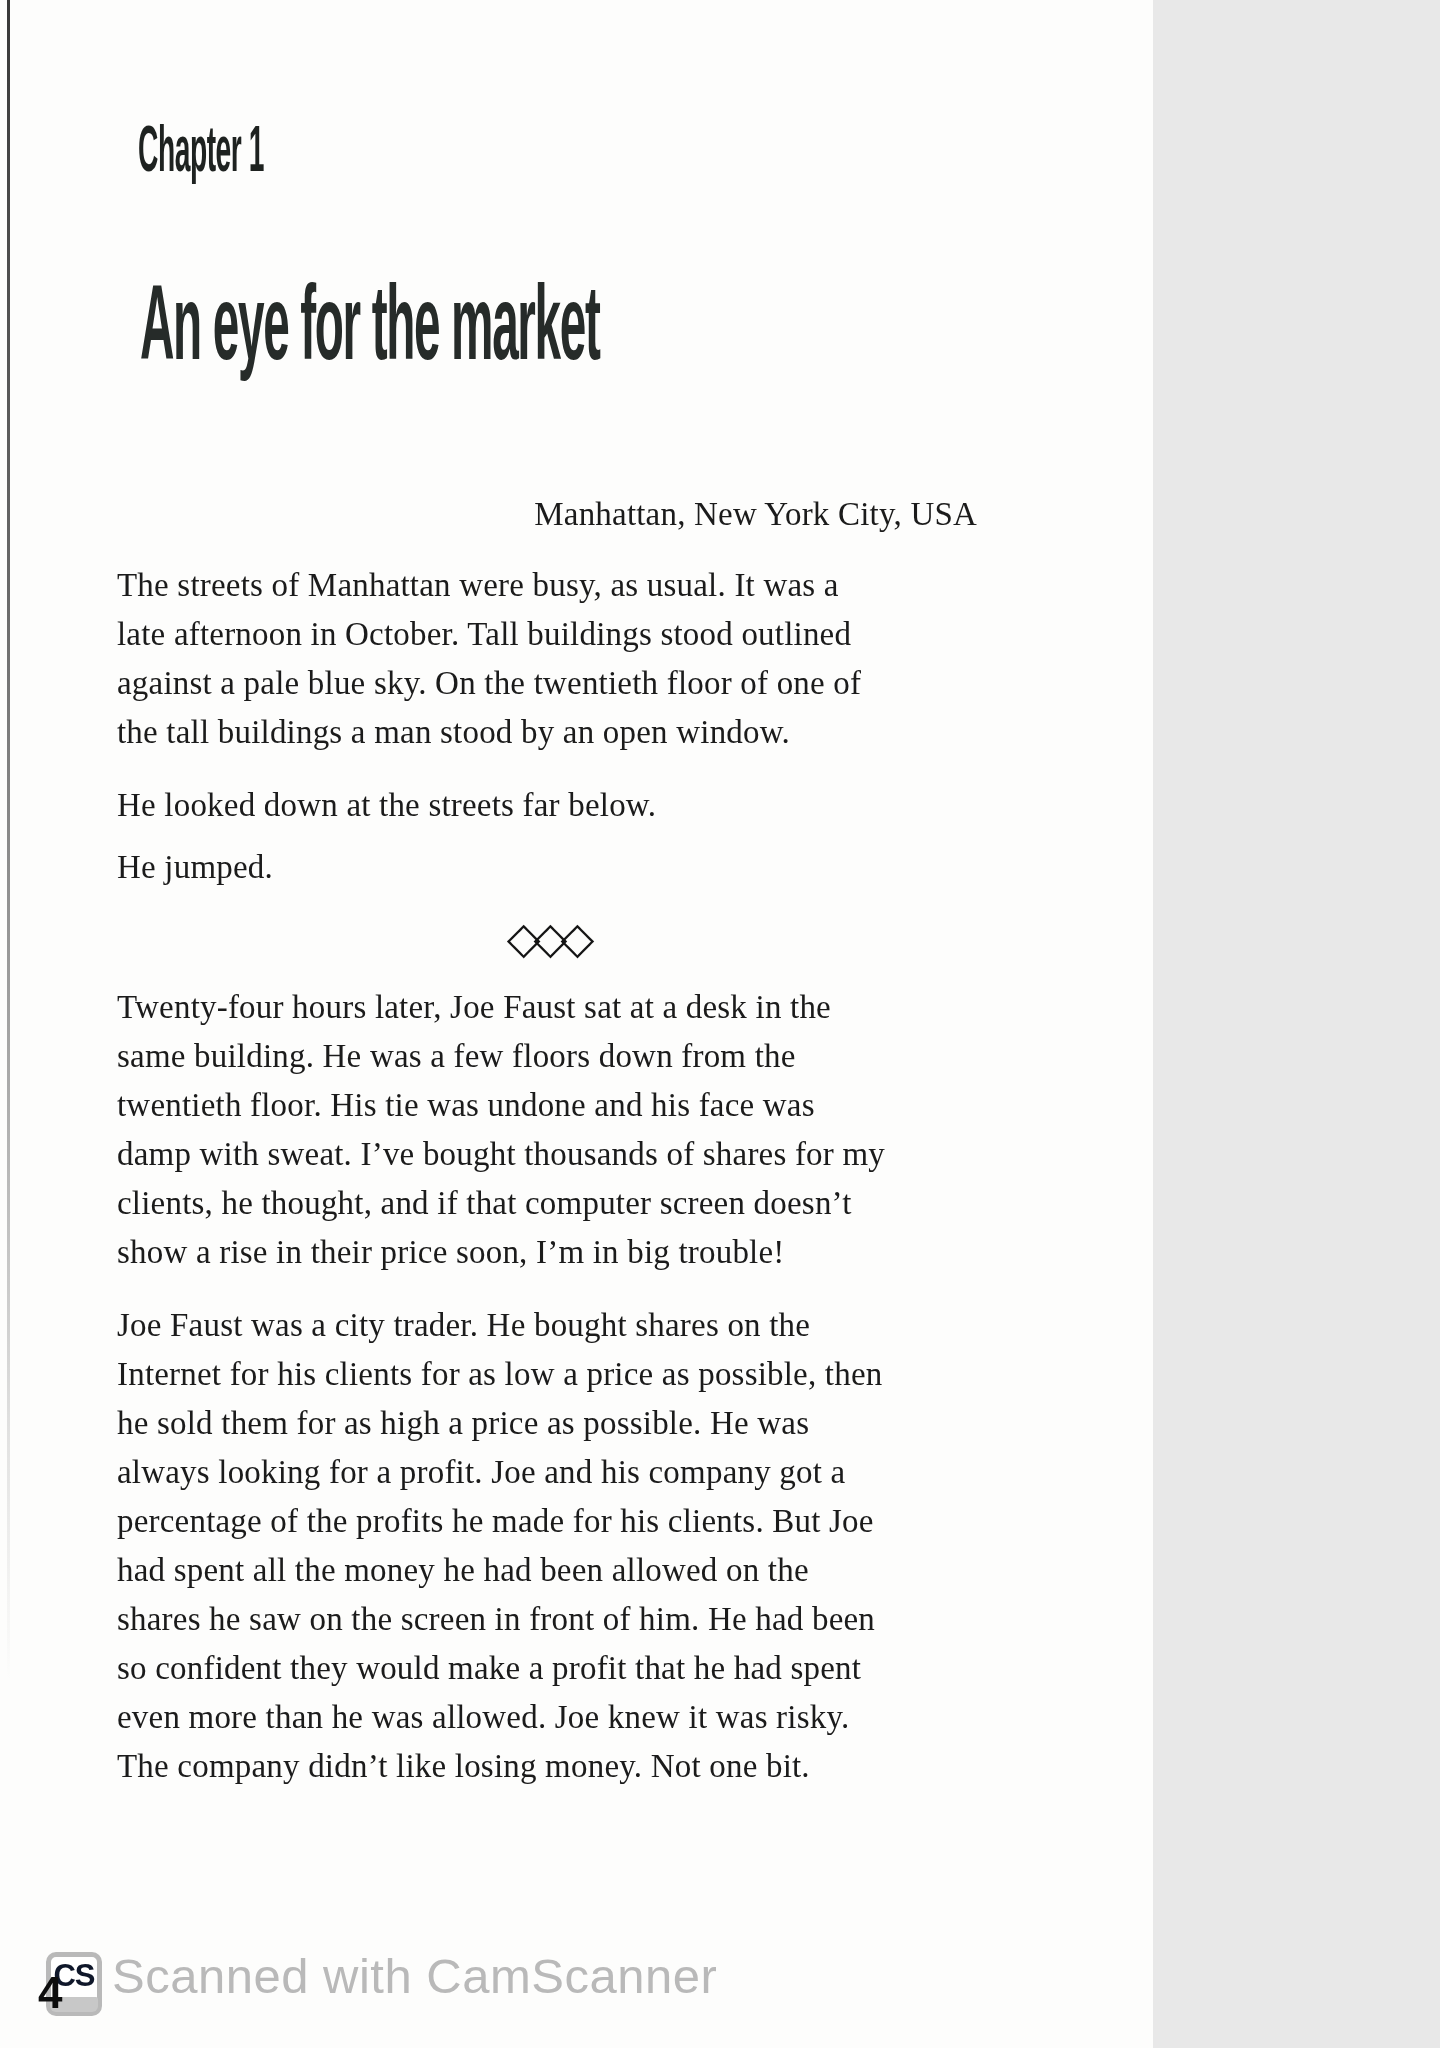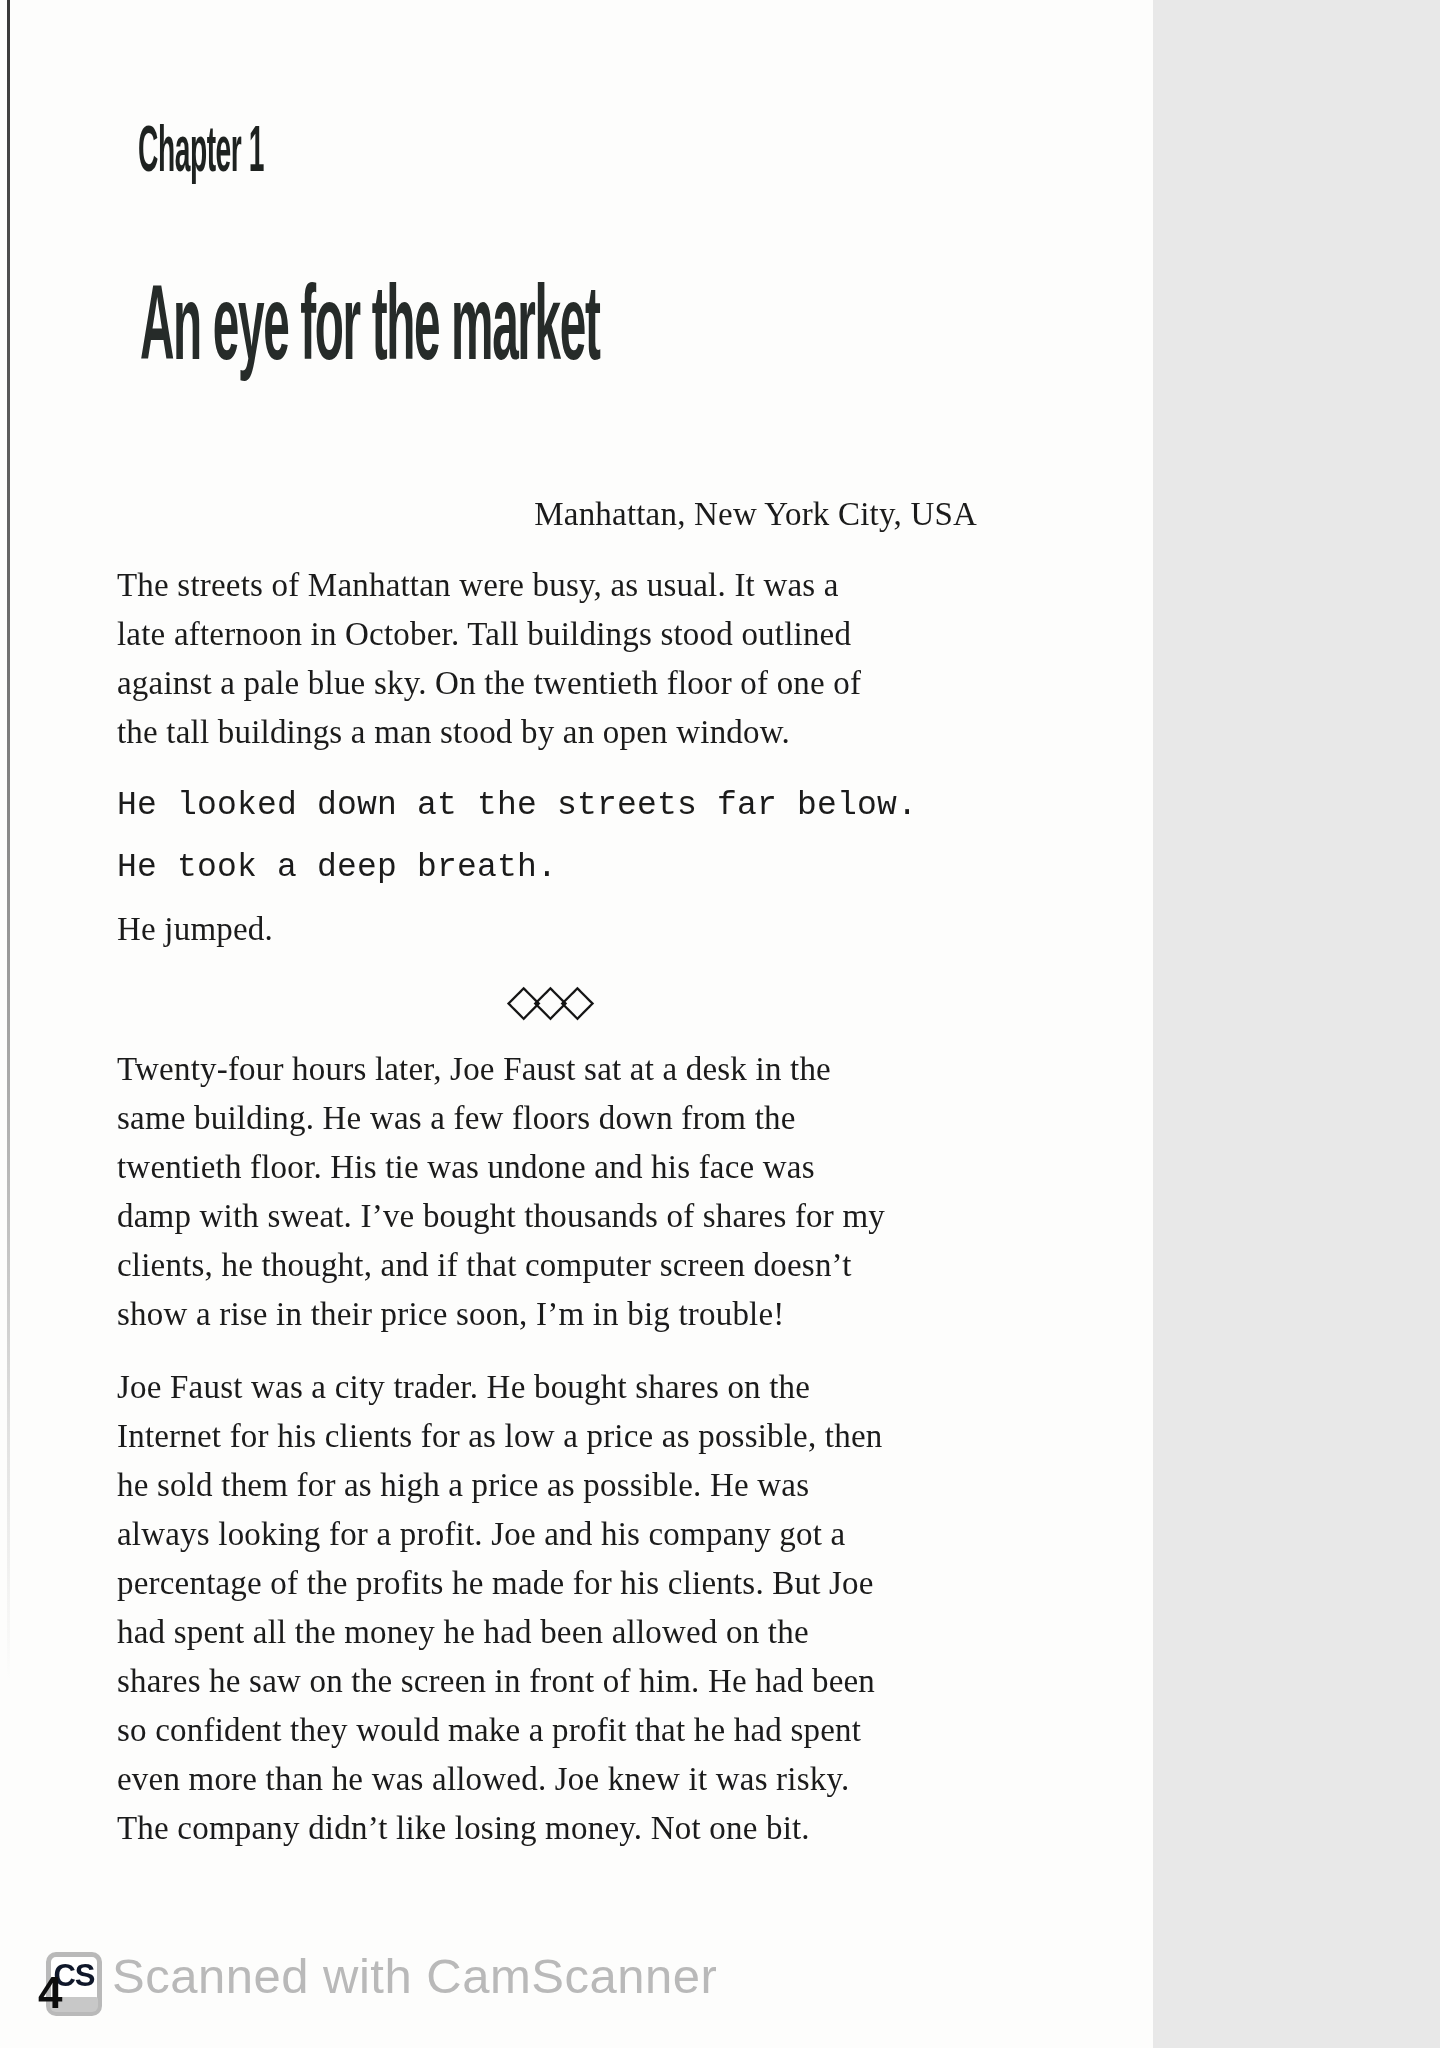--- a/index.html
+++ b/index.html
@@ -53,21 +53,21 @@
     left: 117px; top: 490px;
     width: 860px;
     font-size: 33px;
     line-height: 49px;
     color: #1b1b1b;
     letter-spacing: 0.2px;
   }
   .content p { margin: 0; white-space: pre-line; }
   .location  { margin-bottom: 22px !important; text-align: right; }
   .para      { margin-bottom: 24px !important; }
-  .para-short{ margin-bottom: 13px !important; font-family: Liberation Mono, monospace; }
+  .para-short{ margin-bottom: 13px !important; }
   .para-last-short { margin-bottom: 21px !important; }
   .separator {
     height: 49px;
     margin-bottom: 21px;
     text-align: center;
     line-height: 49px;
   }
   .separator span {
     font-family: "DejaVu Sans", sans-serif;
     font-size: 44px;
@@ -139,21 +139,20 @@
 
     <p class="location">Manhattan, New York City, USA</p>
 
     <p class="para">The streets of Manhattan were busy, as usual. It was a
 late afternoon in October. Tall buildings stood outlined
 against a pale blue sky. On the twentieth floor of one of
 the tall buildings a man stood by an open window.</p>
 
     <p class="para-short">He looked down at the streets far below.</p>
 
-    <p class="para-short">He took a deep breath.</p>
 
     <p class="para-last-short">He jumped.</p>
 
     <div class="separator">
       <span>◇◇◇</span>
     </div>
 
     <p class="para">Twenty-four hours later, Joe Faust sat at a desk in the
 same building. He was a few floors down from the
 twentieth floor. His tie was undone and his face was

